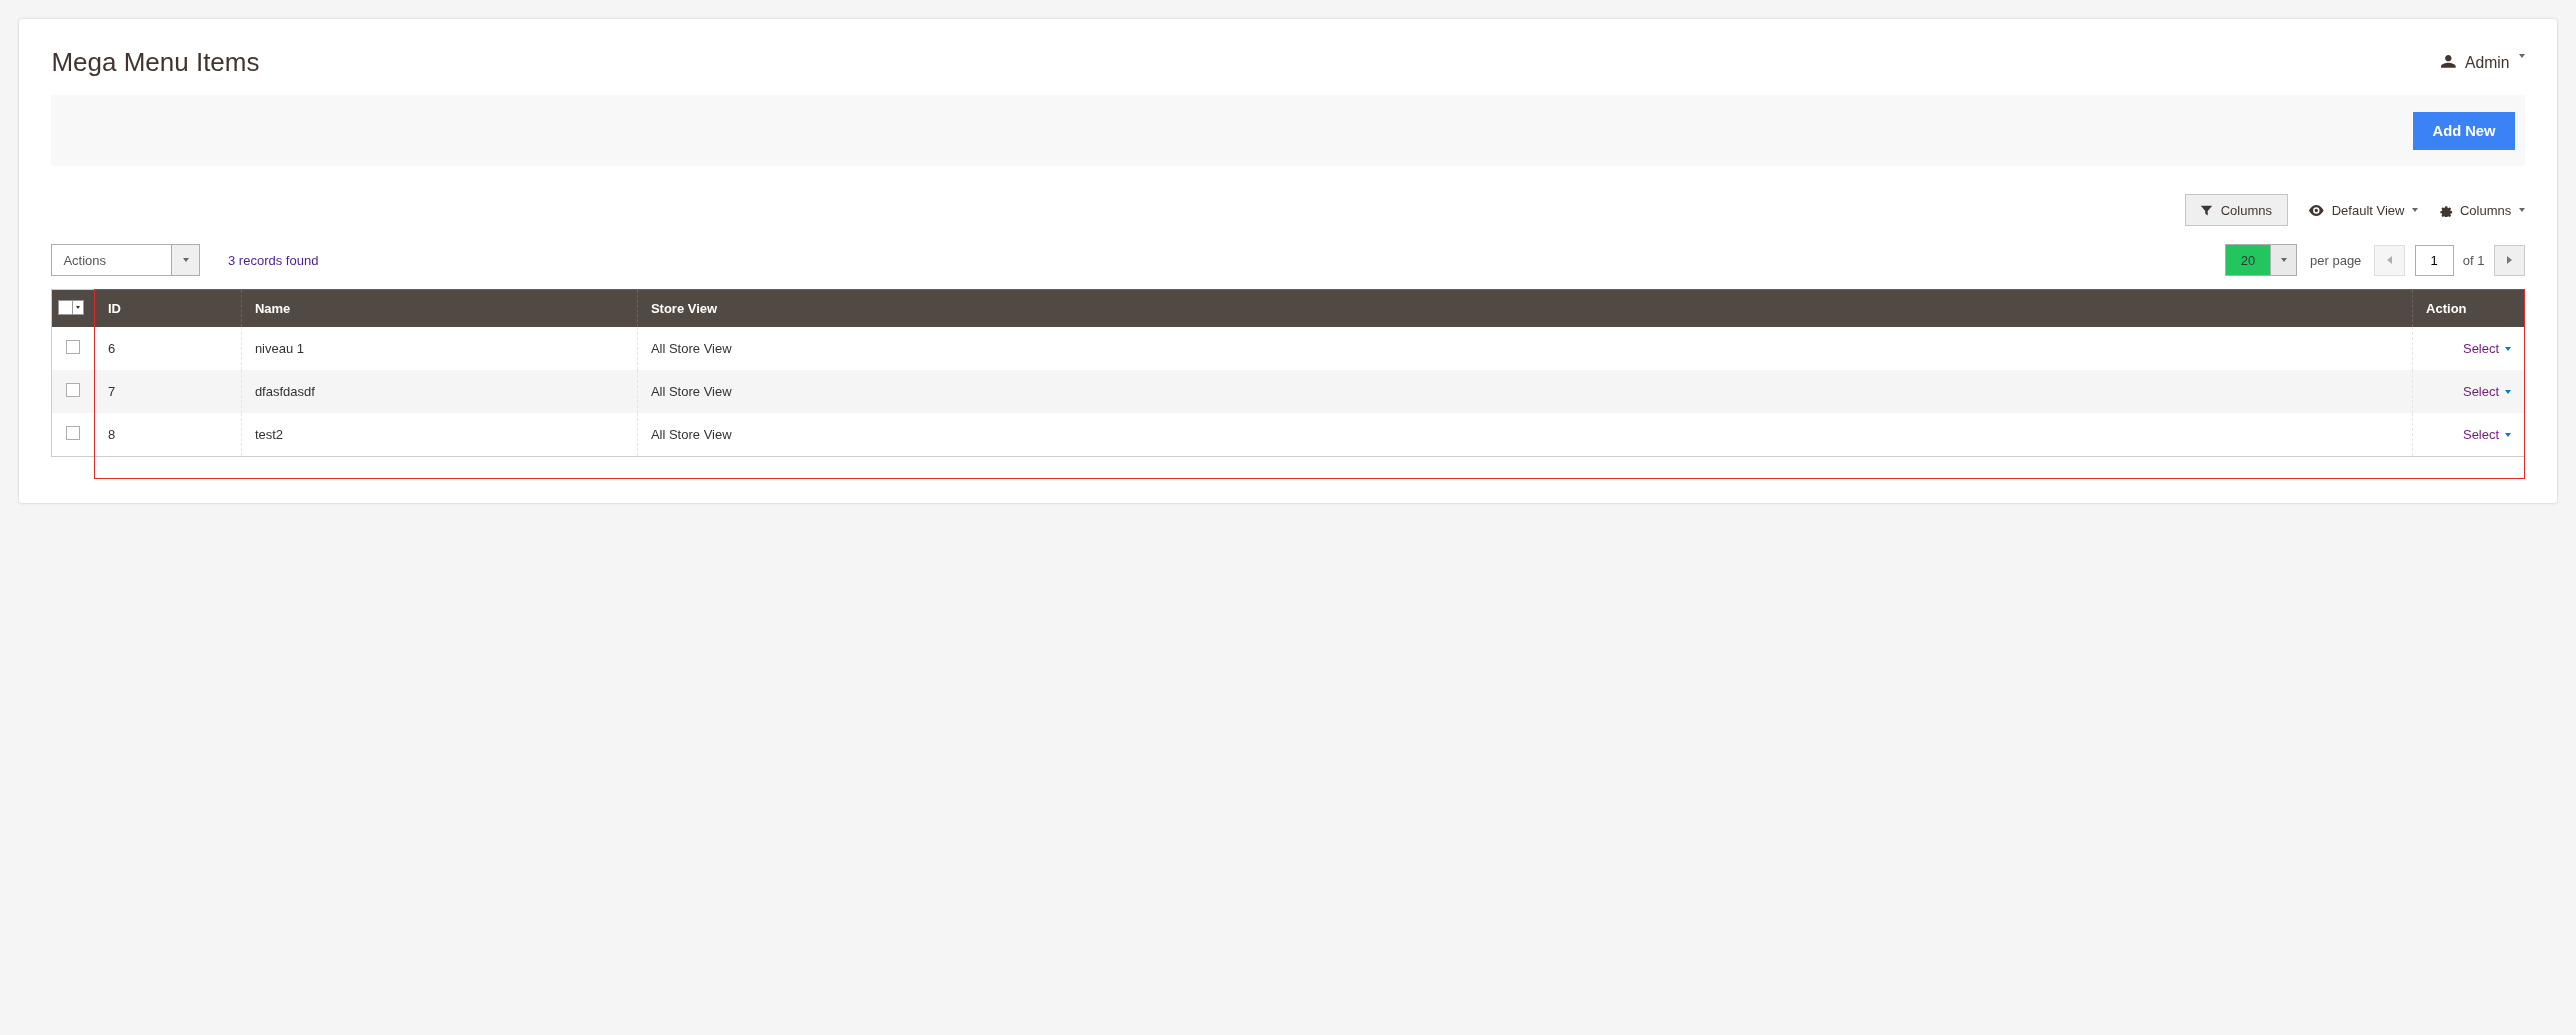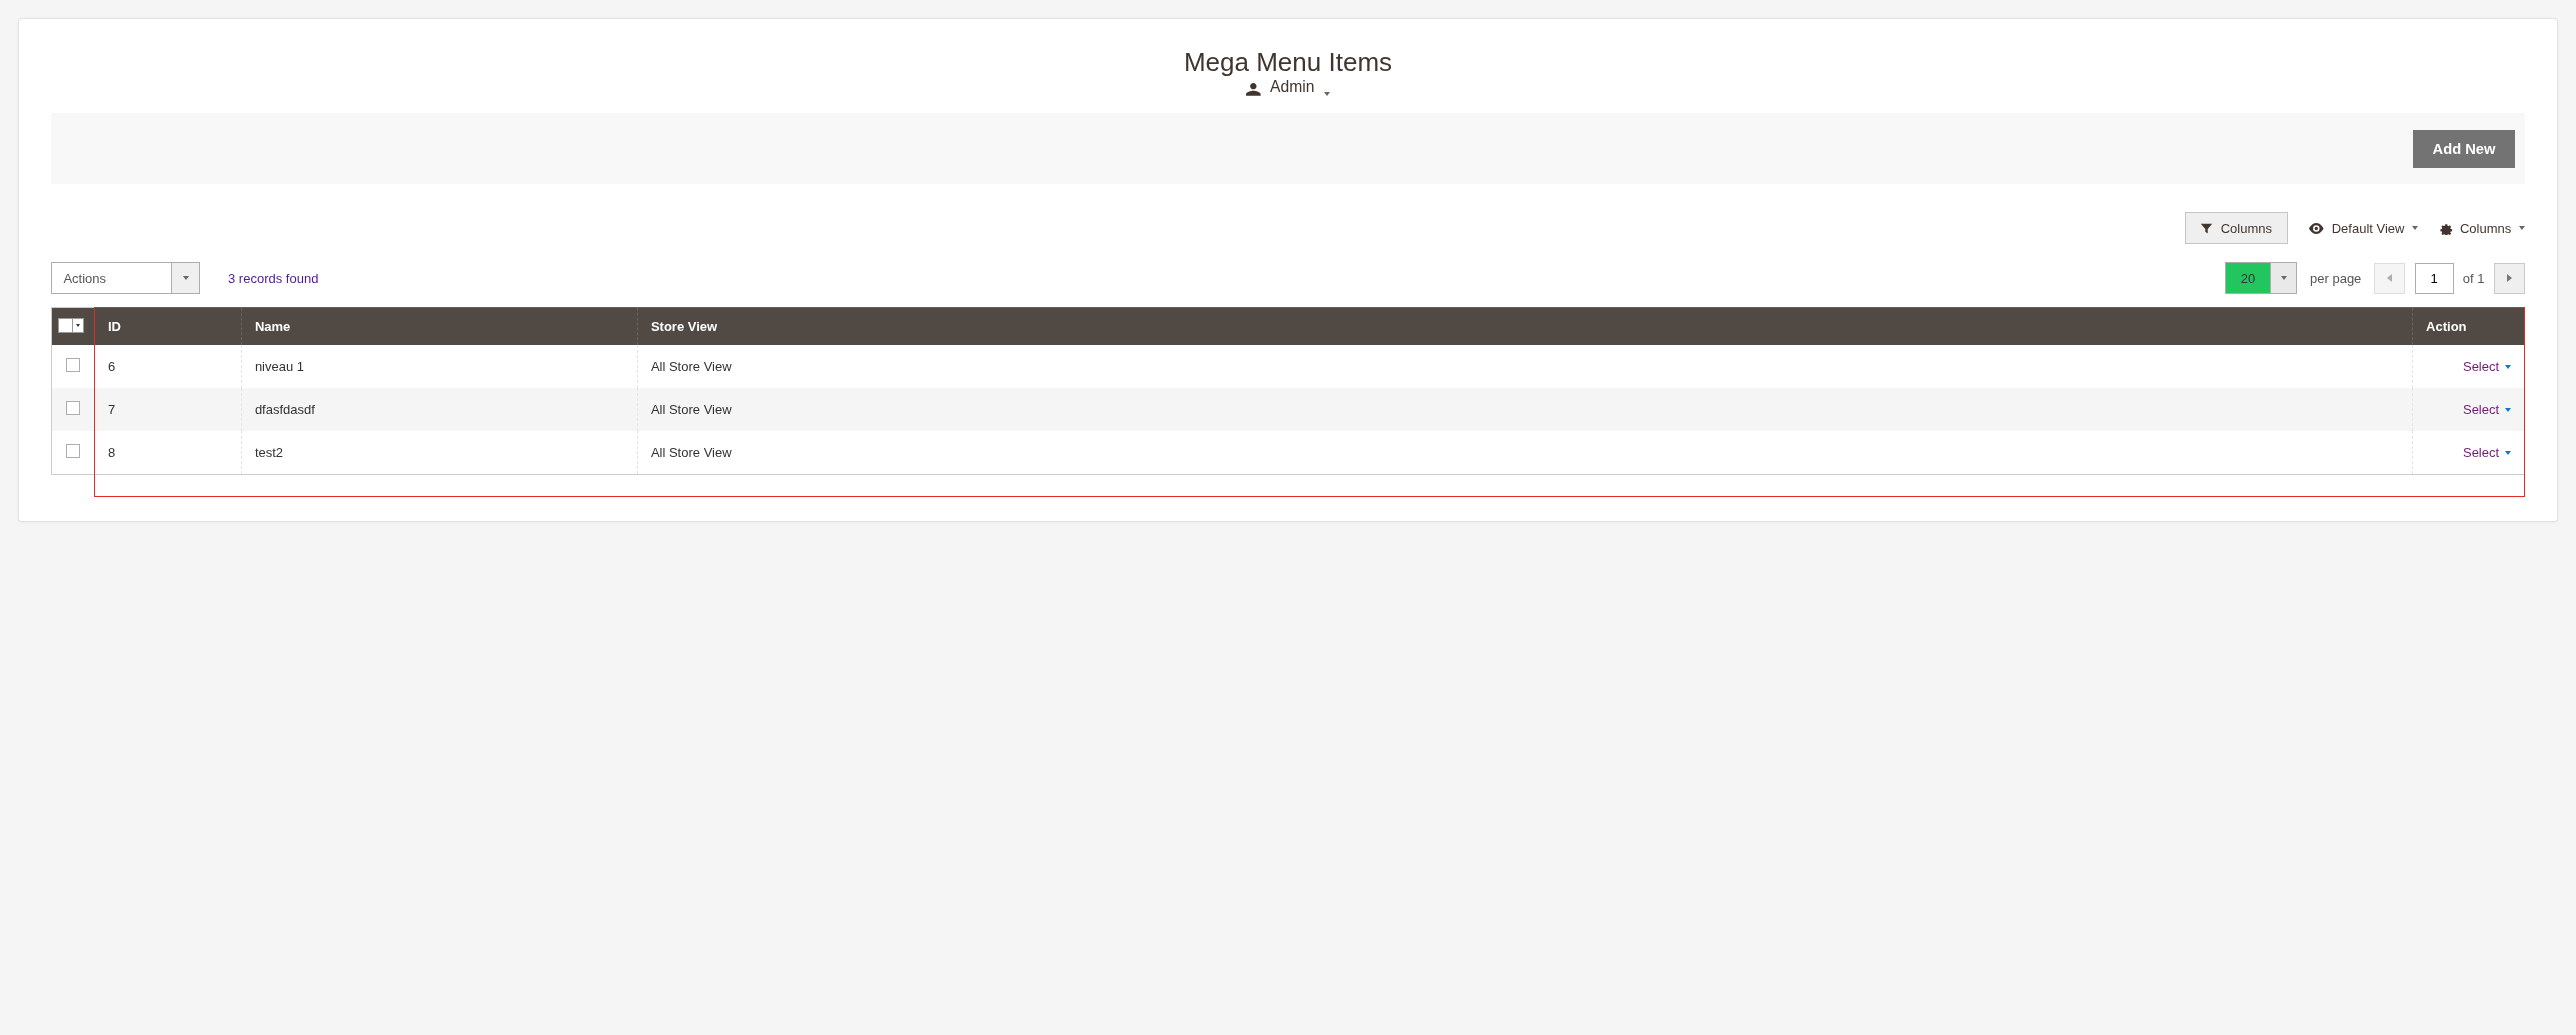--- a/index.html
+++ b/index.html
@@ -16,51 +16,50 @@
     border: 0.9px solid #e3e3e3;
     border-radius: 3.7px;
     padding: 28px 32px 46px 32px;
     box-shadow: 0 0.9px 2.8px rgba(0,0,0,0.04);
   }
   .header-row {
     display: flex;
     justify-content: space-between;
     align-items: center;
     margin-bottom: 16.6px;
-    flex-direction: column;
   }
   .page-title {
     font-size: 26px;
     font-weight: 400;
     color: #41362f;
   }
   .admin-account {
     display: flex;
-    align-items: flex-end;
+    align-items: flex-start;
     gap: 9.2px;
     cursor: pointer;
     color: #41362f;
   }
   .admin-account .user-icon svg { display:block; }
   .admin-account .name { font-size: 15.7px; }
   .caret-down {
     width: 0; height: 0;
     border-left: 3.7px solid transparent;
     border-right: 3.7px solid transparent;
     border-top: 4.6px solid #666;
   }
   .action-bar {
     background: #f8f8f8;
     padding: 16.6px 9.2px;
     display: flex;
     justify-content: flex-end;
     margin-bottom: 28px;
   }
   .btn-primary {
-    background: #737373;
+    background: #3b82f6;
     color: #fff;
     border: none;
     font-size: 14.7px;
     font-weight: 600;
     padding: 11px 20px;
     cursor: pointer;
   }
   .toolbar {
     display: flex;
     justify-content: flex-end;

